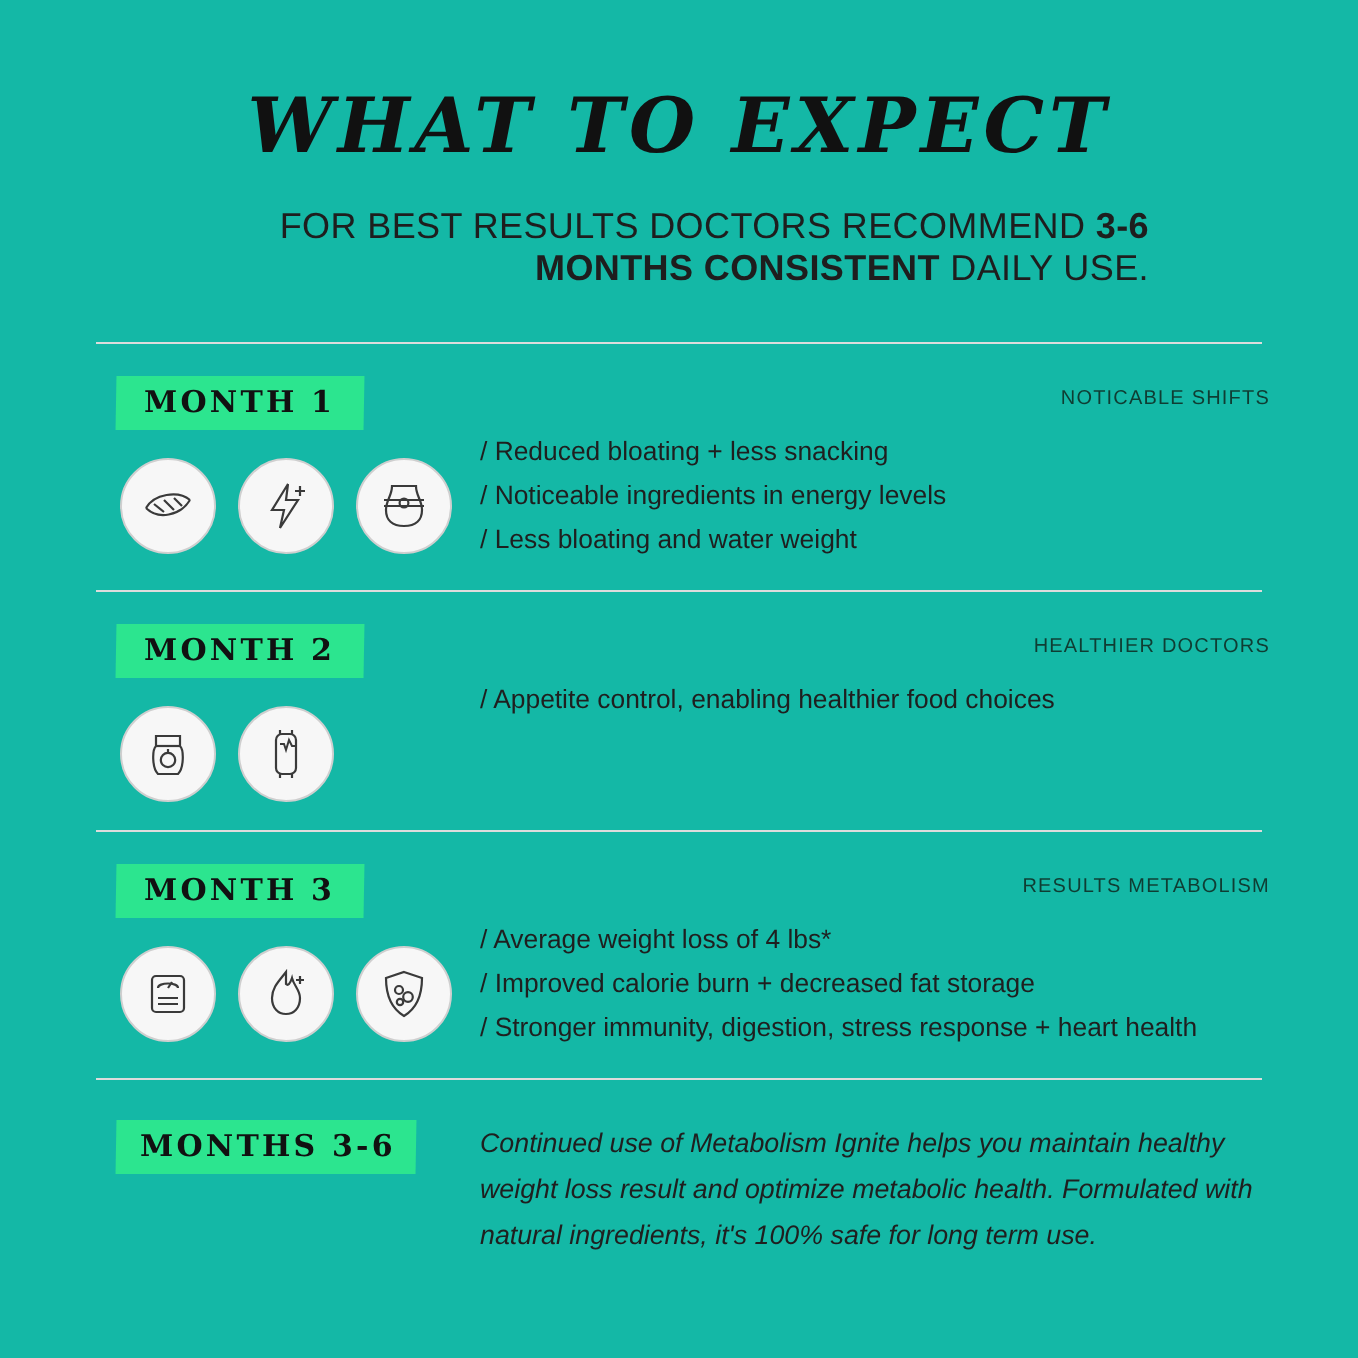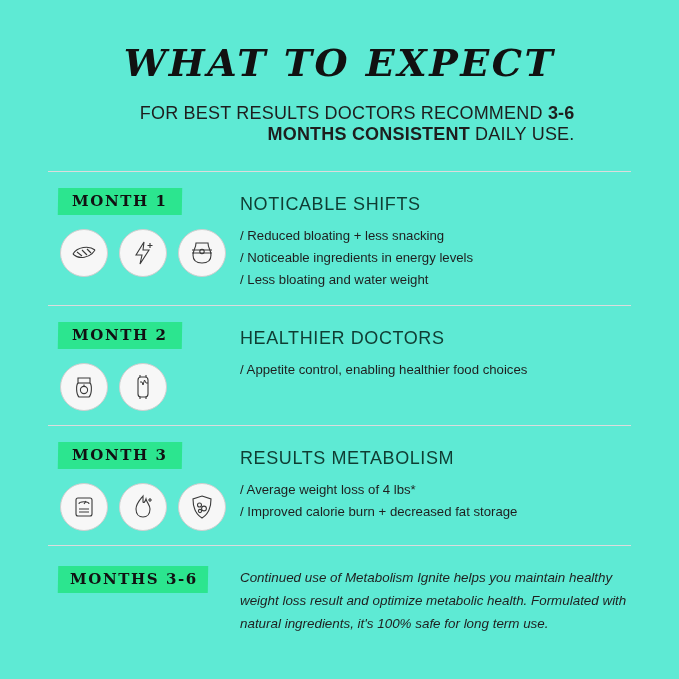--- a/index.html
+++ b/index.html
@@ -11,21 +11,21 @@
     height: 679px;
     background: #f7f7f7;
     font-family: "Liberation Sans", sans-serif;
     color: #1a1a1a;
     overflow: hidden;
   }
   .page {
     position: relative;
     width: 679px;
     height: 679px;
-    background: #5eead4;
+    background: #14b8a6;
     box-sizing: border-box;
     padding: 34px 44px 10px 44px;
   }
 
   
   .title {
     text-align: center;
     font-family: "DejaVu Serif", "Liberation Serif", serif;
     font-style: italic;
     font-weight: 700;
@@ -104,25 +104,26 @@
     box-sizing: border-box;
   }
   .icon-circle svg { display: block; }
 
   .right-col {
     flex: 1 1 auto;
     padding-left: 14px;
     padding-top: 2px;
   }
   .sec-head {
-    font-size: 18px;
+    font-size: 10px;
     letter-spacing: .6px;
     color: #0f3d33;
     margin: 4px 0 10px 0;
     font-weight: 400;
+    text-align: right;
   }
   .bullet {
     font-size: 13.2px;
     line-height: 22px;
     color: #1f1f1f;
     white-space: nowrap;
   }
   .para {
     font-size: 13.4px;
     line-height: 23px;
@@ -242,20 +243,21 @@
               <circle cx="16" cy="15.5" r="2.4"></circle>
               <circle cx="12" cy="18" r="1.6"></circle>
             </svg>
           </div>
         </div>
       </div>
       <div class="right-col">
         <div class="sec-head">RESULTS METABOLISM</div>
         <div class="bullet">/ Average weight loss of 4 lbs*</div>
         <div class="bullet">/ Improved calorie burn + decreased fat storage</div>
+        <div class="bullet">/ Stronger immunity, digestion, stress response + heart health</div>
       </div>
     </div>
 
     <div class="divider"></div>
 
     <div class="section last-section">
       <div class="left-col">
         <div class="badge wide">
           <span class="badge-text">MONTHS 3-6</span>
         </div>

